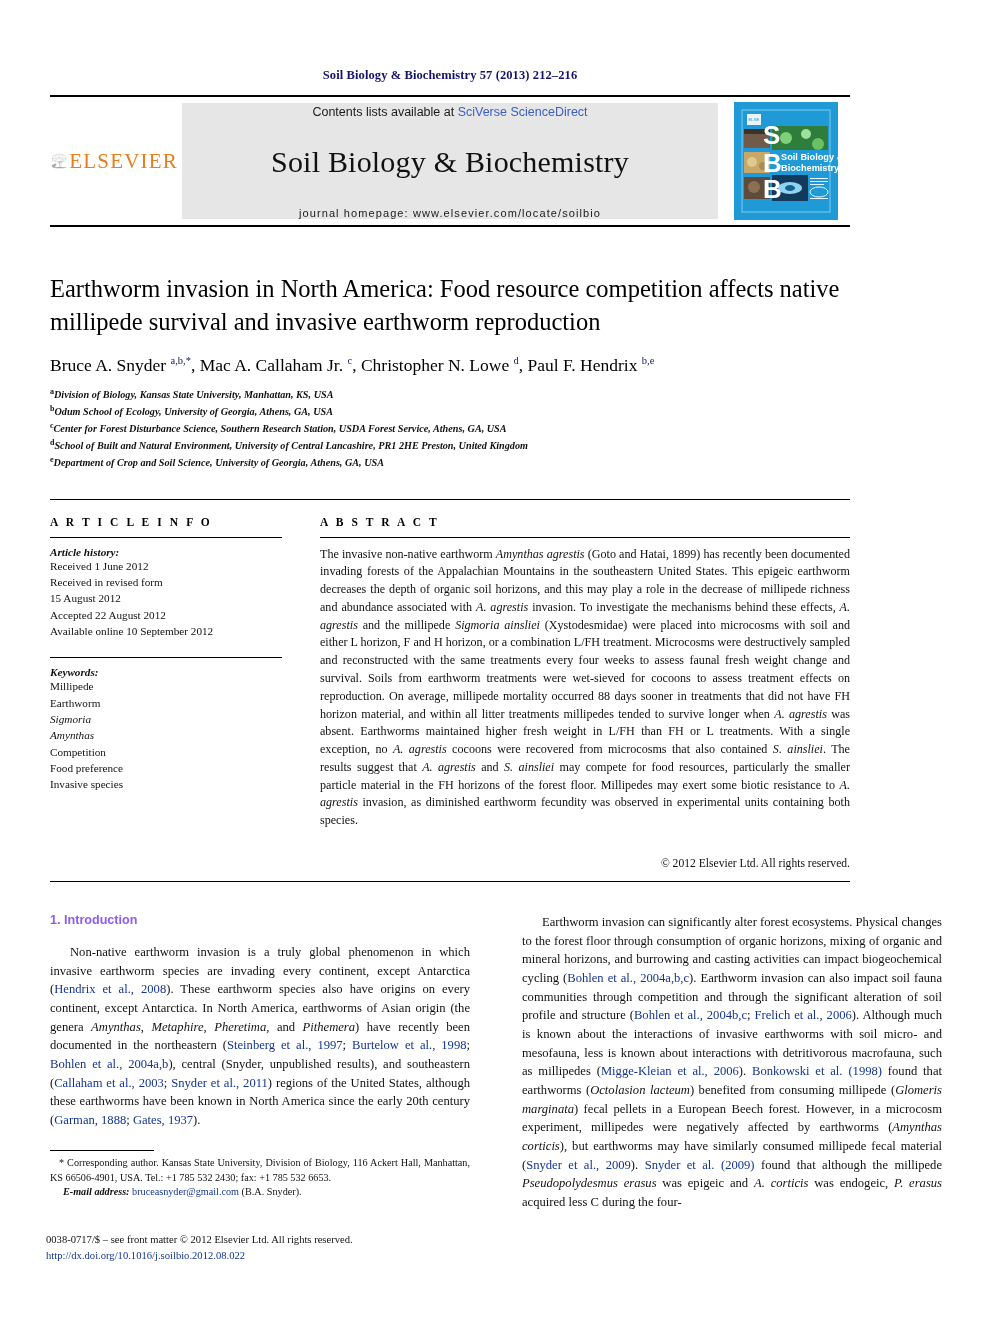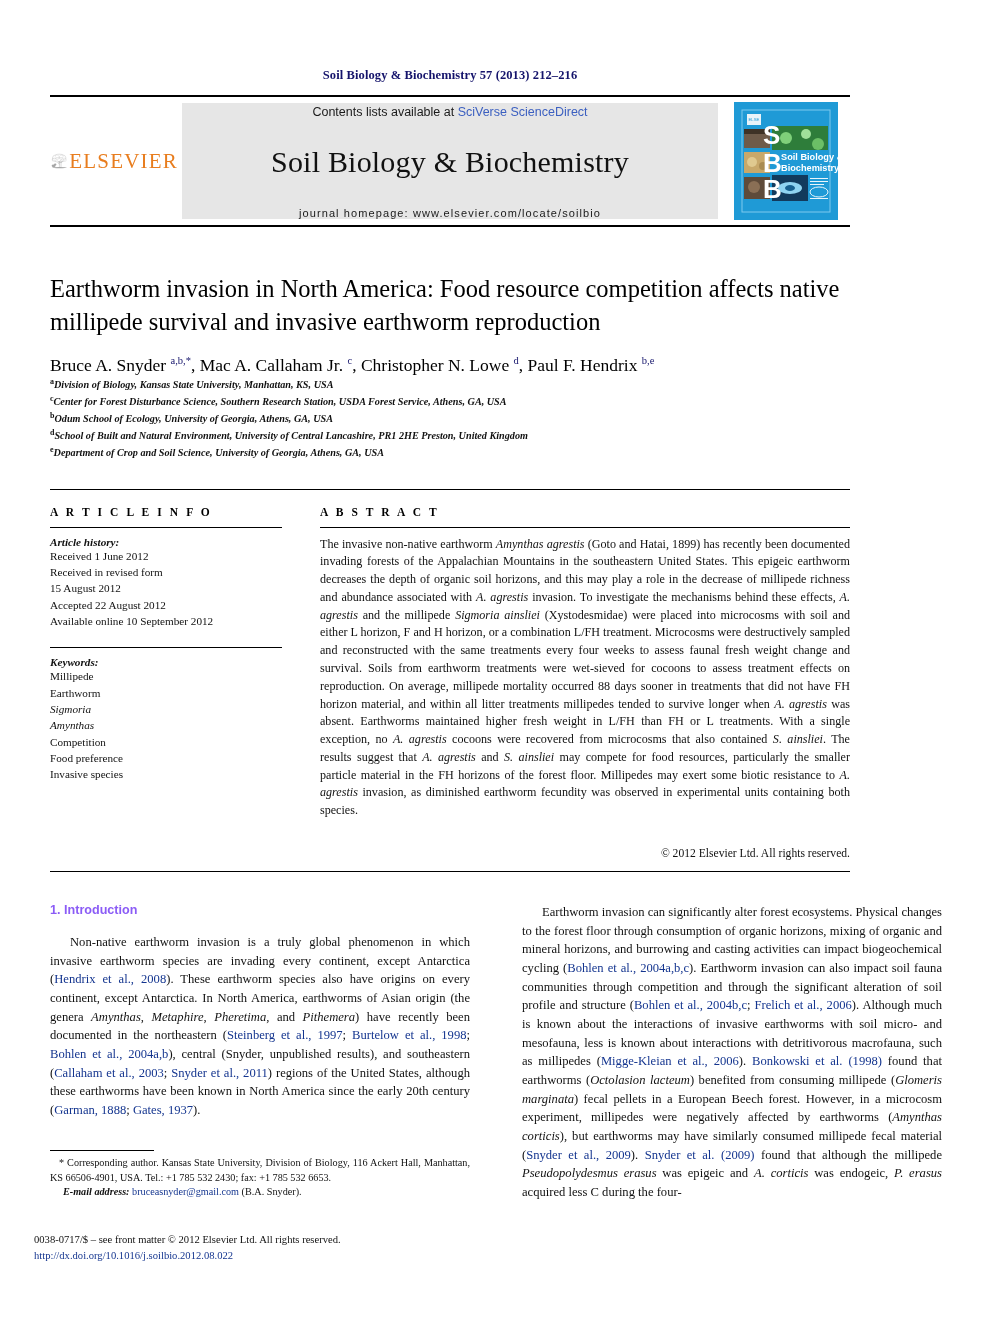--- a/index.html
+++ b/index.html
@@ -122,20 +122,21 @@
     font-size: 17.5px;
     margin-top: 17px;
     color: #000;
   }
   .authors sup, .aff-idx {
     color: #14136b;
     font-size: 10.5px;
     vertical-align: super;
   }
   .affils {
+    margin-top: 10px;
   }
   .affil {
     font-family: "Liberation Serif", serif;
     font-style: italic;
     font-weight: bold;
     font-size: 10.2px;
     line-height: 1.52;
     color: #111;
   }
   .affil sup { font-style: normal; font-size: 8px; vertical-align: super; }
@@ -258,21 +259,21 @@
     font-family: "Liberation Serif", serif;
     font-size: 10.2px;
     line-height: 1.44;
     color: #111;
     margin: 0;
     text-indent: 13px;
   }
   .fn-email i { font-style: italic; font-weight: bold; }
   .imprint {
     position: absolute;
-    left: 34px;
+    left: 46px;
     top: 1232px;
     width: 430px;
   }
   .imprint-line {
     font-family: "Liberation Serif", serif;
     font-size: 10.6px;
     line-height: 1.48;
     color: #111;
   }
   .doi { color: #14358f; }
@@ -359,22 +360,22 @@
         </svg>
       </div>
     </div>
   </div>
 
   <div class="title-block">
     <h1 class="art-title">Earthworm invasion in North America: Food resource competition affects native millipede survival and invasive earthworm reproduction</h1>
     <div class="authors">Bruce A. Snyder <sup>a,b,*</sup>, Mac A. Callaham Jr. <sup>c</sup>, Christopher N. Lowe <sup>d</sup>, Paul F. Hendrix <sup>b,e</sup></div>
     <div class="affils">
       <div class="affil"><sup>a</sup><span>Division of Biology, Kansas State University, Manhattan, KS, USA</span></div>
+      <div class="affil"><sup>b</sup><span>Odum School of Ecology, University of Georgia, Athens, GA, USA</span></div>
       <div class="affil"><sup>c</sup><span>Center for Forest Disturbance Science, Southern Research Station, USDA Forest Service, Athens, GA, USA</span></div>
-      <div class="affil"><sup>b</sup><span>Odum School of Ecology, University of Georgia, Athens, GA, USA</span></div>
       <div class="affil"><sup>d</sup><span>School of Built and Natural Environment, University of Central Lancashire, PR1 2HE Preston, United Kingdom</span></div>
       <div class="affil"><sup>e</sup><span>Department of Crop and Soil Science, University of Georgia, Athens, GA, USA</span></div>
     </div>
   </div>
 
   <div class="info-rule-top"></div>
 
   <div class="cols">
 
     <div class="col-info">

